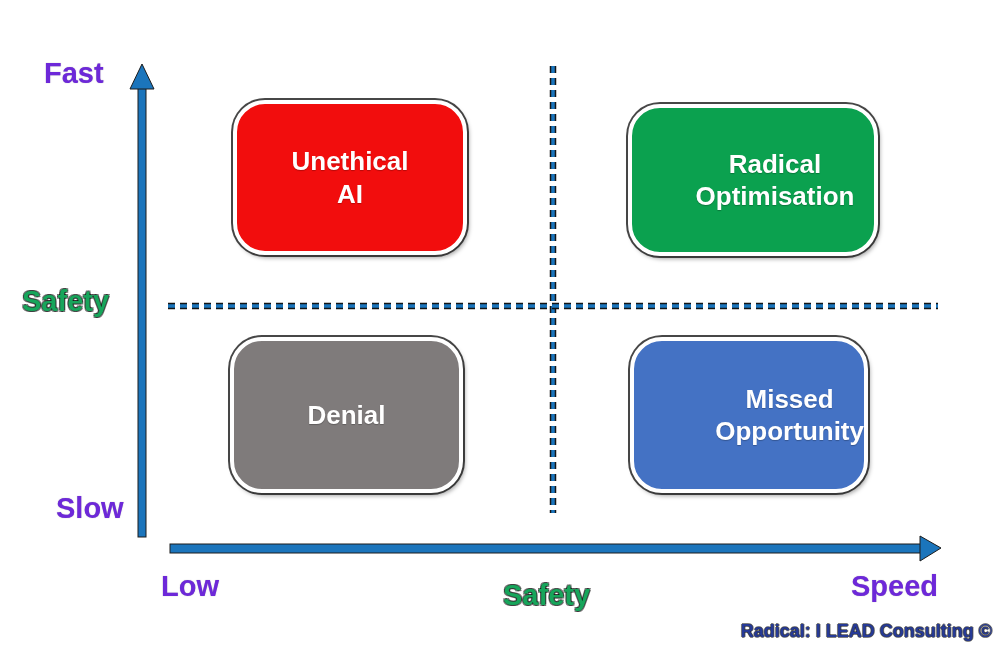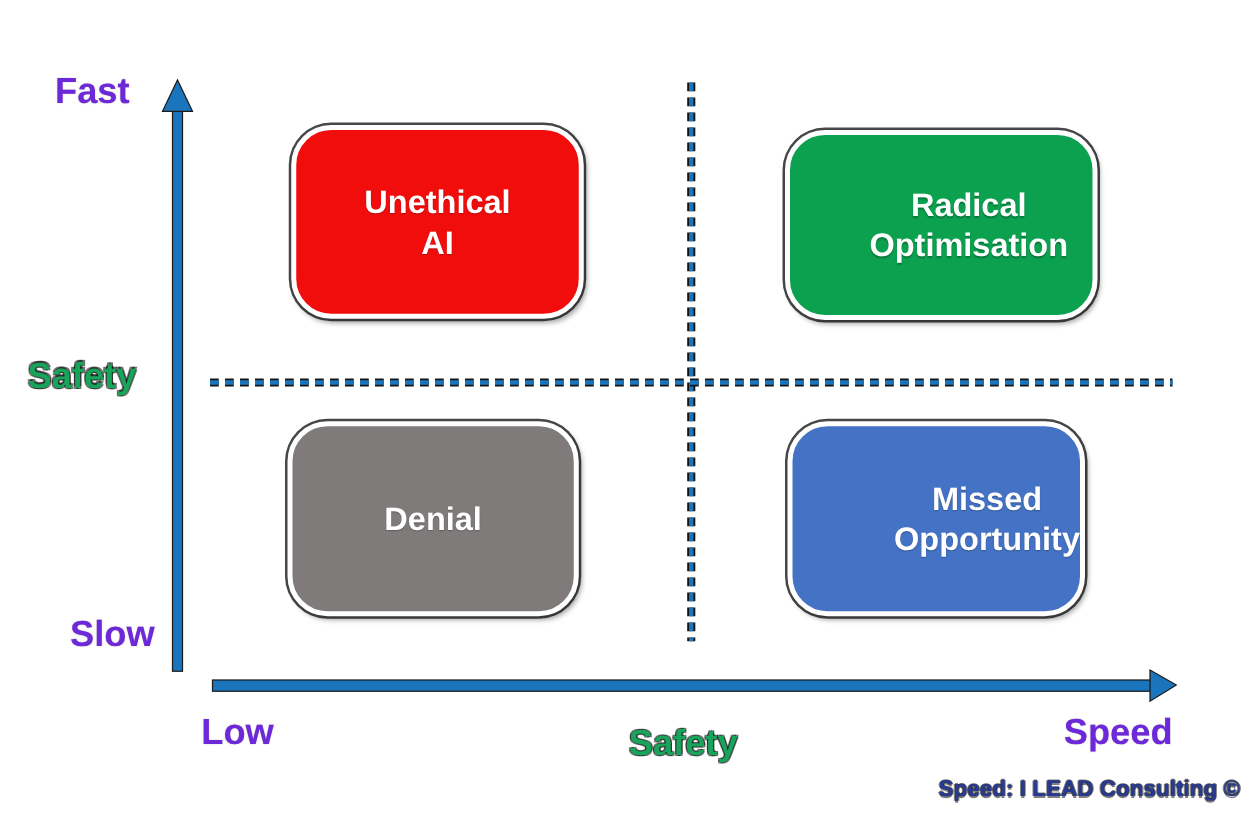--- a/index.html
+++ b/index.html
@@ -119,15 +119,15 @@
   </div>
 
   <div class="axis-lbl lbl-fast">Fast</div>
   <div class="axis-lbl lbl-slow">Slow</div>
   <div class="axis-lbl lbl-low">Low</div>
   <div class="axis-lbl lbl-high">Speed</div>
 
   <div class="axis-title lbl-speed">Safety</div>
   <div class="axis-title lbl-safety">Safety</div>
 
-  <div class="source-credit">Speed: I LEAD Consulting ©</div>
+  <div class="source-credit">Radical: I LEAD Consulting ©</div>
 
 </div>
 
 </body></html>

